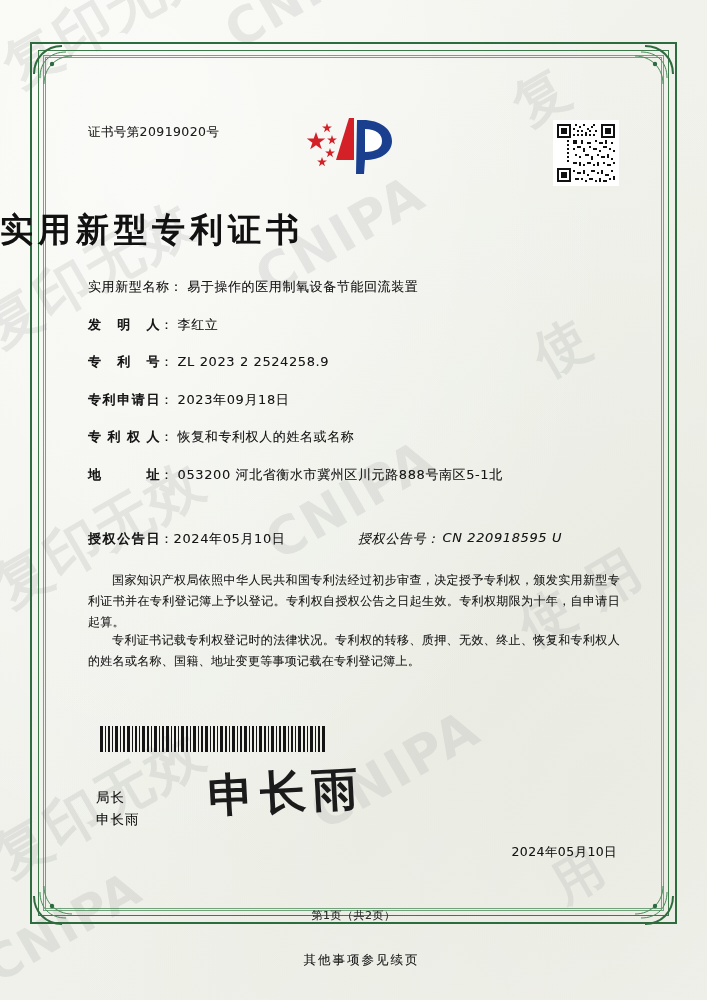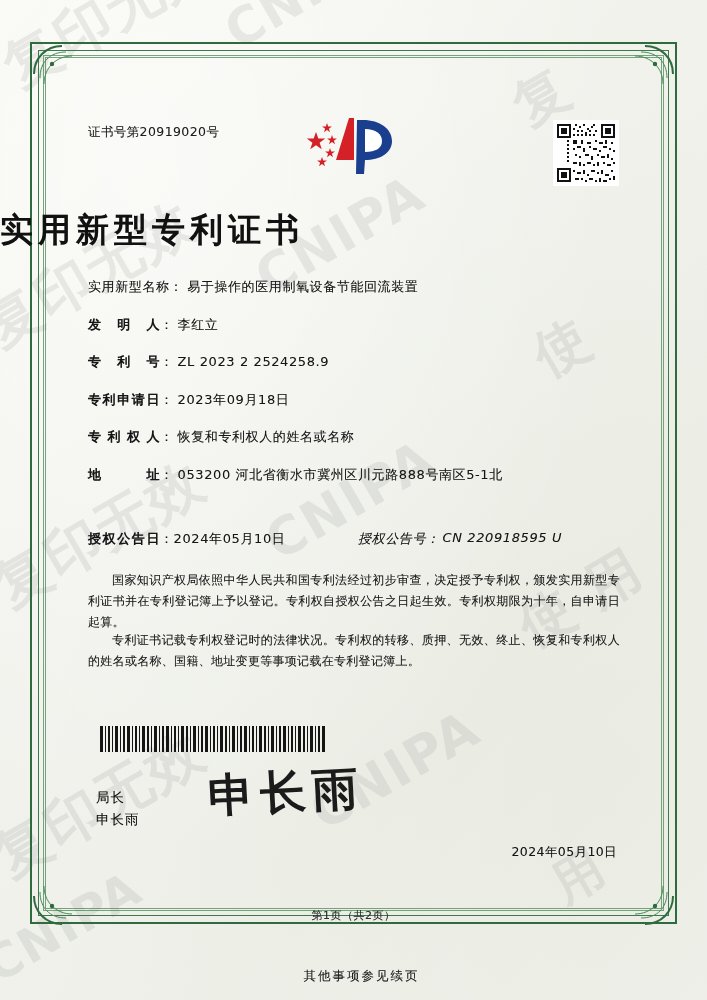--- a/index.html
+++ b/index.html
@@ -222,21 +222,20 @@
     letter-spacing: .5px;
   }
   .footnote {
     position: absolute;
     left: 16px; right: 0;
     top: 952px;
     text-align: center;
     font-size: 12.5px;
     color: #1a1a1a;
     letter-spacing: 2px;
-    margin-top: 16px;
   }
 
   
   .ink { text-shadow: 0 0 0.6px rgba(0,0,0,0.28); }
 </style>
 </head>
 <body>
 
 <div class="page">
   <div class="paper-tex"></div>

